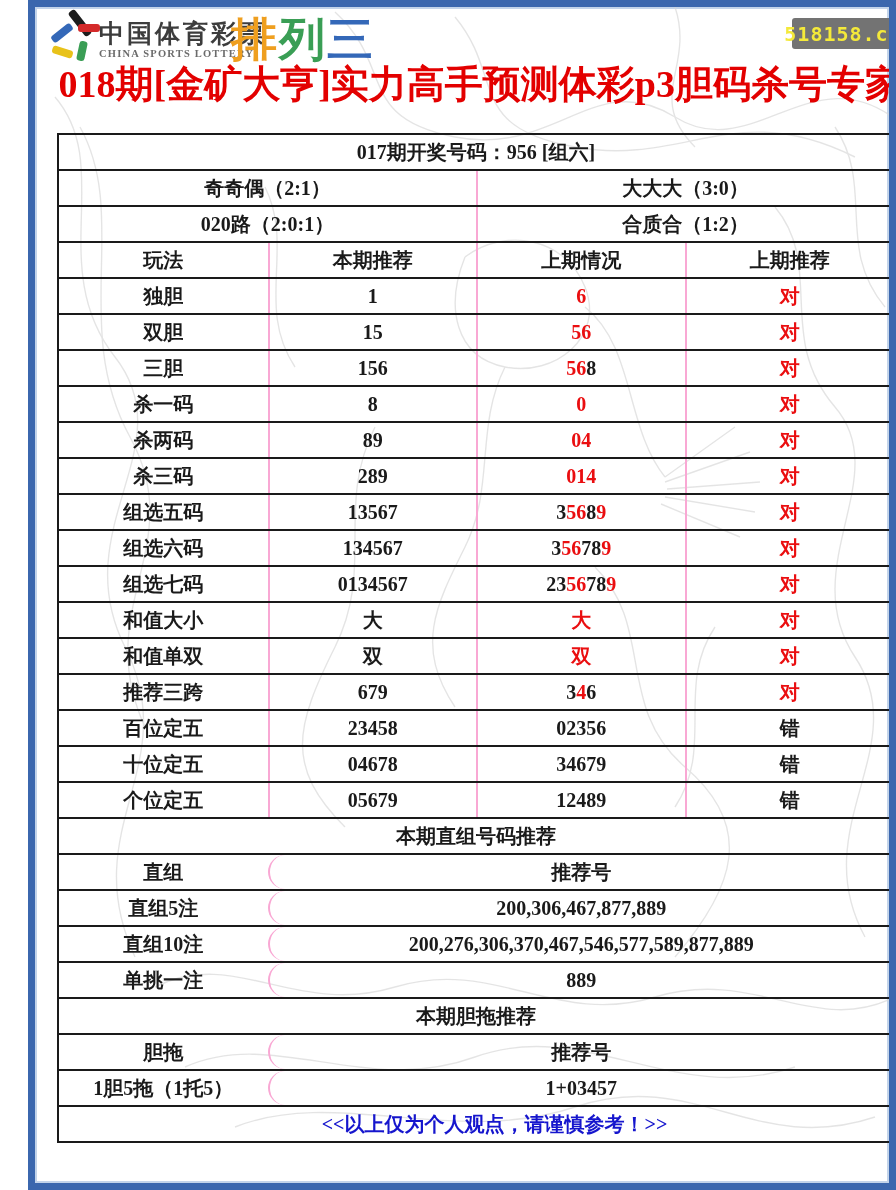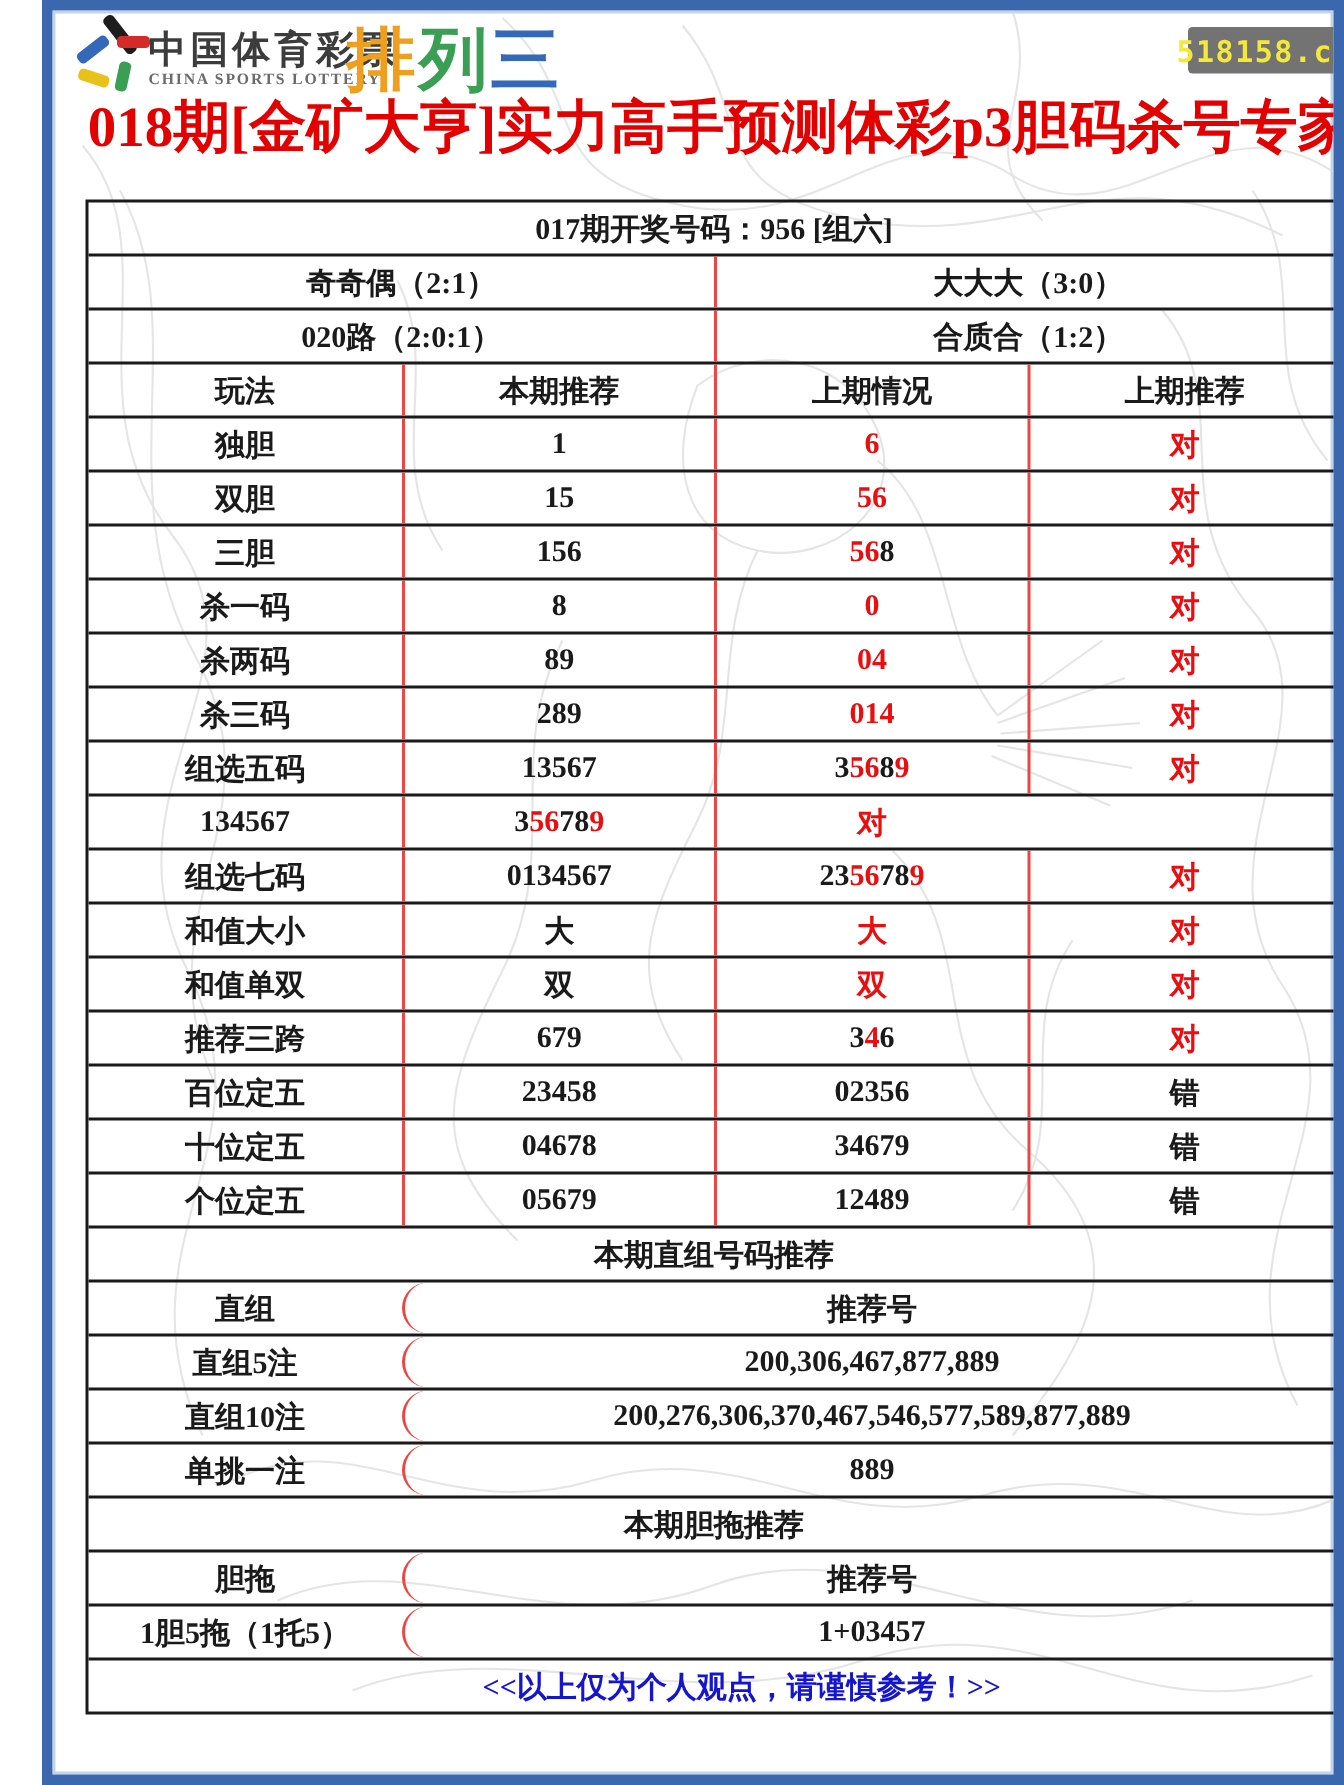--- a/index.html
+++ b/index.html
@@ -29,21 +29,21 @@
   .page-title{position:absolute;left:14px;top:52px;width:854px;z-index:2;text-align:right;
               font-weight:bold;font-size:38px;color:#e30000;white-space:nowrap;}
   
   .board{position:absolute;left:22px;top:126px;width:838px;z-index:1;box-sizing:border-box;
          border:2px solid #1a1a1a;font-weight:bold;font-size:20px;color:#1a1a1a;}
   .brow{display:flex;height:34px;border-top:2px solid #1a1a1a;}
   .board > .brow:first-child{border-top:none;}
   .rows-host{display:contents;}
   .c{display:flex;align-items:center;justify-content:center;box-sizing:border-box;
      text-align:center;overflow:hidden;white-space:nowrap;}
-  .c + .c{border-left:2px solid #ef4444;}
+  .c + .c{border-left:2px solid #f9a8d4;}
   .w25{width:25%;}.w50{width:50%;}.w75{width:75%;border-radius:17px;}.w100{width:100%;}
   .red{color:#ea0e10;}
   .note{color:#1515cd;padding-left:37px;}
 </style>
 </head>
 <body>
 
 <div class="page">
 
   <svg class="bg-art" width="882" height="1176" viewBox="0 0 882 1176">
@@ -148,20 +148,21 @@
           <div class="c w25">组选五码</div>
           <div class="c w25">13567</div>
           <div class="c w25">
             <span>3</span>
             <span class="red">56</span>
             <span>8</span>
             <span class="red">9</span>
           </div>
           <div class="c w25 red">对</div>
         </div><div class="brow">
+          <div class="c w25">组选六码</div>
           <div class="c w25">134567</div>
           <div class="c w25">
             <span>3</span>
             <span class="red">56</span>
             <span>78</span>
             <span class="red">9</span>
           </div>
           <div class="c w25 red">对</div>
         </div><div class="brow">
           <div class="c w25">组选七码</div>

